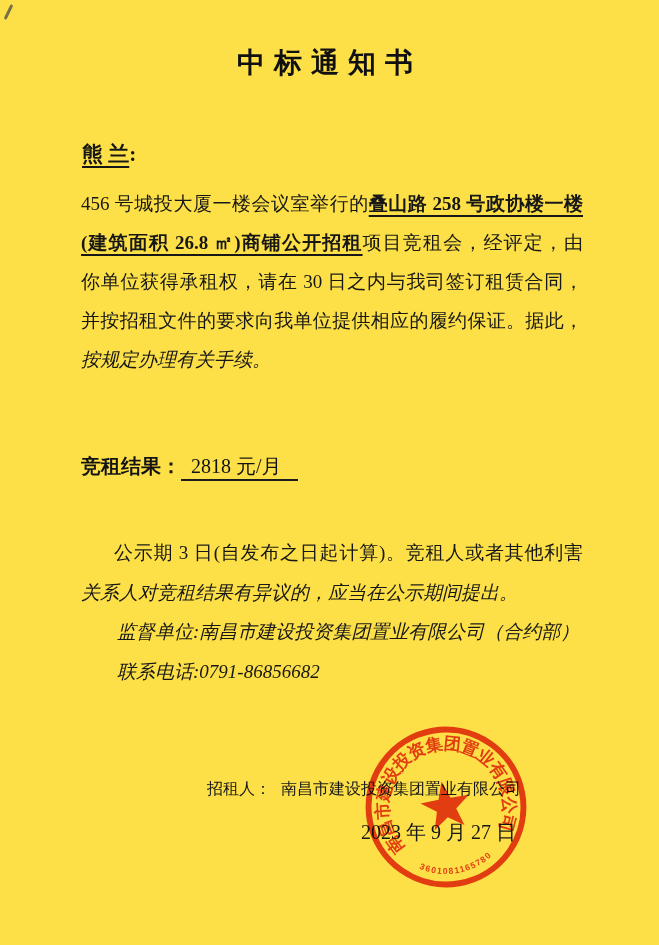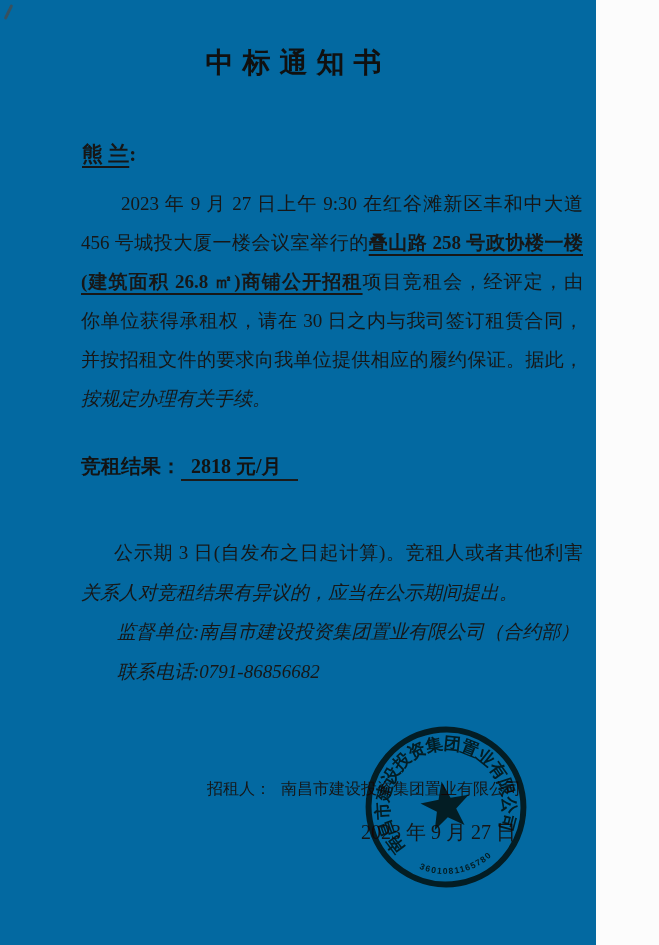--- a/index.html
+++ b/index.html
@@ -3,21 +3,21 @@
 <meta charset="utf-8">
 <style>
   html,body{margin:0;padding:0;}
   body{
     width:659px;height:945px;
     background:#fcfcfc;
     font-family:"Liberation Serif","DejaVu Serif",serif;
     color:#161616;
     overflow:hidden;
   }
-  .page{position:relative;width:596px;height:945px;background:#0369a1;}
+  .page{position:relative;width:659px;height:945px;background:#fde047;}
 
   .scan-artifact{
     position:absolute;left:7px;top:4px;width:3px;height:16px;
     background:#4a4a4a;transform:rotate(26deg);border-radius:2px;opacity:.75;
   }
 
   .doc-title{
     position:absolute;top:42px;left:0;width:100%;
     text-align:center;font-size:28px;font-weight:bold;
     letter-spacing:9px;line-height:42px;color:#101010;
@@ -53,21 +53,21 @@
     text-decoration-thickness:1.8px;
   }
 
   .result-line{
     position:absolute;top:451px;left:81px;
     font-size:20px;font-weight:bold;line-height:30px;color:#131313;
   }
   .result-line .value{
     border-bottom:2.2px solid #1b1b1b;
     padding:0 16px 2px 10px;
-    font-weight:bold;
+    font-weight:normal;
     margin-top:24px;
   }
 
   .lessor-line{
     position:absolute;top:774px;left:207px;
     font-size:16px;line-height:30px;white-space:nowrap;
   }
   .lessor-line .gap{display:inline-block;width:10px;}
   .date-line{
     position:absolute;top:817px;left:361px;
@@ -87,21 +87,20 @@
 
 <div class="page">
 
   <div class="scan-artifact"></div>
 
   <div class="doc-title">中标通知书</div>
 
   <div class="recipient"><span class="name">熊 兰</span><span>:</span></div>
 
   <div class="para1">
-    <div class="jline indent1">2023 年 9 月 27 日上午 9:30 在红谷滩新区丰和中大道</div>
     <div class="jline"><span>456 号城投大厦一楼会议室举行的</span><span class="emph">叠山路 258 号政协楼一楼</span></div>
     <div class="jline"><span class="emph">(建筑面积 26.8 ㎡)商铺公开招租</span><span>项目竞租会，经评定，由</span></div>
     <div class="jline">你单位获得承租权，请在 30 日之内与我司签订租赁合同，</div>
     <div class="jline">并按招租文件的要求向我单位提供相应的履约保证。据此，</div>
     <div class="nline">按规定办理有关手续。</div>
   </div>
 
   <div class="result-line"><span>竞租结果：</span><span class="value">2818 元/月</span></div>
 
   <div class="para2">

